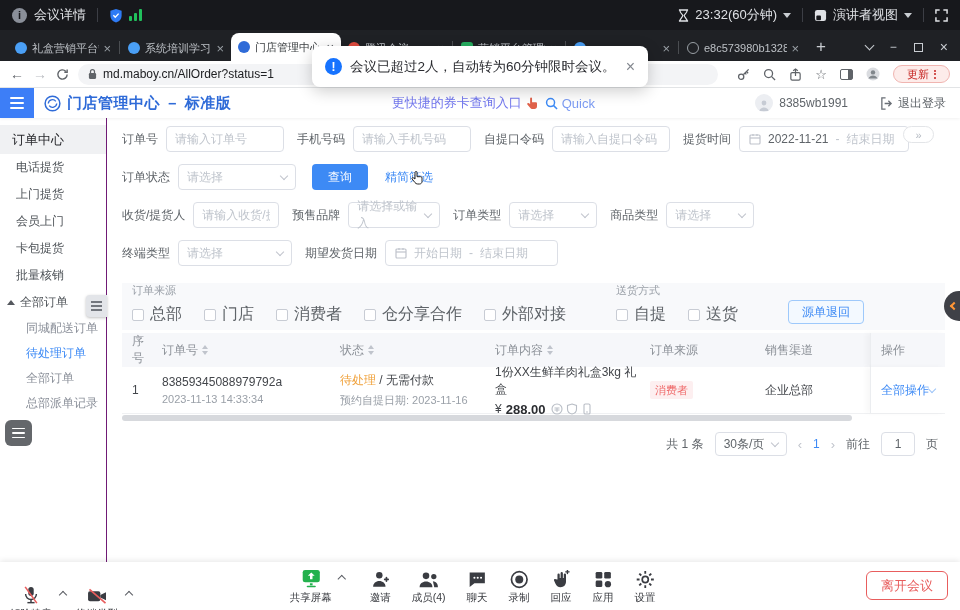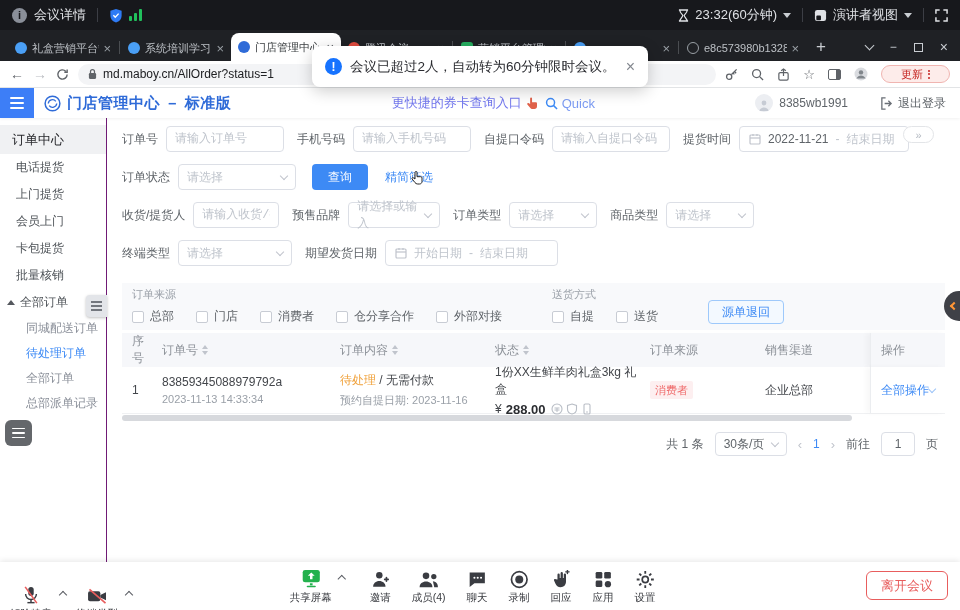--- a/index.html
+++ b/index.html
@@ -35,21 +35,21 @@
   .win .maxi{width:9px;height:9px;border:1.2px solid #c9cdd2}
 
   
   .abar{position:absolute;top:61px;left:0;right:0;height:27px;background:#fff;border-bottom:1px solid #e4e6e8;display:flex;align-items:center;padding:0 10px;gap:9px}
   .nav{color:#5f6368;font-size:14px;line-height:1}
   .omni{flex:1;height:21px;max-width:640px;border-radius:11px;background:#f3f4f6;display:flex;align-items:center;padding:0 10px;gap:6px;font-size:12px;color:#202124}
   .aicons{display:flex;align-items:center;gap:13px;margin-left:auto}
   .star{color:#5f6368;font-size:13px;line-height:1}
   .sbico{width:13px;height:11px;border:1.3px solid #5f6368;border-radius:2px;position:relative}
   .sbico::after{content:"";position:absolute;right:0;top:0;bottom:0;width:4px;background:#5f6368}
-  .update{height:18px;border:1px solid #f0b5b1;background:#fdecea;color:#c5221f;border-radius:9px;display:flex;align-items:center;padding:0 19px;font-size:11px;gap:5px}
+  .update{height:18px;border:1px solid #f0b5b1;background:#fdecea;color:#c5221f;border-radius:9px;display:flex;align-items:center;padding:0 13px;font-size:11px;gap:5px}
   .dots3{display:inline-flex;flex-direction:column;gap:1.5px}
   .dots3 i{width:2px;height:2px;border-radius:50%;background:#c5221f}
 
   
   .toast{position:absolute;left:312px;top:46px;width:336px;height:41px;background:#fff;border-radius:8px;box-shadow:0 4px 16px rgba(0,0,0,.2);display:flex;align-items:center;padding:0 13px;z-index:60;font-size:13.5px;color:#2b2c31;white-space:nowrap}
   .ticon{width:17px;height:17px;border-radius:50%;background:#1673ff;color:#fff;font-size:12px;font-weight:bold;display:flex;align-items:center;justify-content:center;margin-right:8px;flex:none;font-style:normal}
   .tclose{margin-left:auto;color:#83878f;font-size:16px;line-height:1}
 
   
   .app{position:absolute;top:88px;left:0;right:0;bottom:48px;background:#fff}
@@ -80,36 +80,36 @@
   .float-widget i{width:13px;height:1.6px;background:#fff;border-radius:1px}
   .right-handle{position:absolute;right:0;top:203px;width:16px;height:30px;background:#3f4147;border-radius:15px 0 0 15px;display:flex;align-items:center;justify-content:center;z-index:8}
   .right-handle i{width:6px;height:6px;border-left:2px solid #ff9636;border-bottom:2px solid #ff9636;transform:rotate(45deg);margin-left:3px}
 
   
   .cmain{position:absolute;left:107px;top:30px;right:0;bottom:0;background:#fff;overflow:hidden}
   .frow{position:absolute;left:15px;right:15px;display:flex;align-items:center}
   .fi{display:flex;align-items:center;margin-right:13px}
   .fi label{font-size:12px;color:#5f6469;margin-right:8px;white-space:nowrap}
   .inp{height:26px;border:1px solid #dcdfe6;border-radius:4px;background:#fff;display:flex;align-items:center;padding:0 8px}
-  .inp input{border:none;outline:none;width:100%;font-size:12px;color:#333;font-family:Liberation Mono, monospace;background:transparent}
+  .inp input{border:none;outline:none;width:100%;font-size:12px;color:#333;font-family:Liberation Sans, sans-serif;background:transparent}
   .inp input::placeholder{color:#bfc4cc}
   .sel{height:26px;border:1px solid #dcdfe6;border-radius:4px;background:#fff;display:flex;align-items:center;justify-content:space-between;padding:4px 8px;font-size:12px}
   .ph{color:#bfc4cc}.val{color:#5f6469}
   .chev-dn{width:6px;height:6px;border-right:1.3px solid #c0c4cc;border-bottom:1.3px solid #c0c4cc;transform:rotate(45deg);margin-top:-3px;flex:none}
   .dateinp{height:26px;border:1px solid #dcdfe6;border-radius:4px;display:flex;align-items:center;padding:0 9px;font-size:12px;gap:7px;background:#fff}
   .btn-primary{height:26px;padding:0 16px;background:#3d8af5;color:#fff;border-radius:4px;font-size:12px;display:flex;align-items:center;border:none;margin-left:3px}
   .link-simple{color:#3d8af5;font-size:12px;margin-left:17px;position:relative;display:flex;align-items:center}
   .cursor-ico{position:absolute;left:26px;top:2px}
   .collapse-pill{position:absolute;right:11px;top:0px;width:31px;height:17px;border:1px solid #e3e5e8;border-radius:9px;display:flex;align-items:center;justify-content:center;color:#b4bac2;font-size:11px;background:#fff}
 
   .panel{position:absolute;left:15px;right:15px;top:165px;height:47px;background:#f8f9fb;padding:5px 10px;display:flex;align-items:flex-end}
   .pgrp{display:flex;flex-direction:column;margin-right:28px}
   .glab{font-size:11px;color:#9aa0a8;margin-bottom:6px}
   .gopts{display:flex;align-items:center}
-  .ck{display:flex;align-items:center;margin-right:22px;color:#5f6469;font-size:12px;white-space:nowrap}
+  .ck{display:flex;align-items:center;margin-right:22px;color:#5f6469;font-size:16px;white-space:nowrap}
   .box{width:12px;height:12px;border:1px solid #c8ccd4;border-radius:2px;background:#fff;margin-right:6px;flex:none}
   .btn-outline{height:24px;padding:0 13px;border:1px solid #9ec9fb;color:#3d8af5;background:#f3f9ff;border-radius:4px;font-size:12px;display:flex;align-items:center;margin-bottom:1px}
 
   .thead{position:absolute;left:15px;right:15px;top:215px;height:34px;background:#f6f7fa;display:flex;align-items:center;font-size:12px;color:#8b9097}
   .trow{position:absolute;left:15px;right:15px;top:249px;height:47px;background:#fff;border-bottom:1px solid #f0f1f3;display:flex;align-items:center;font-size:12px;color:#43464b}
   .col{padding-left:10px;flex:none;display:flex;align-items:center;height:100%}
   .w1{width:30px}.w2{width:178px}.w3{width:155px}.w4{width:155px}.w5{width:115px}.w6{width:115px}
   .wop{width:75px;border-left:1px solid #ebedf0;box-shadow:-4px 0 5px rgba(0,0,0,.03)}
   .sorter{display:inline-flex;flex-direction:column;margin-left:4px;gap:2px}
   .sorter i{width:0;height:0;border-left:3.5px solid transparent;border-right:3.5px solid transparent}
@@ -526,29 +526,29 @@
 
       <div class="thead">
         <div class="col w1">序号</div>
         <div class="col w2">
           <span>订单号</span>
           <span class="sorter">
               <i class="up"></i>
               <i class="dn"></i>
             </span>
         </div>
-        <div class="col w4">
-          <span>订单内容</span>
+        <div class="col w3">
+          <span>状态</span>
           <span class="sorter">
               <i class="up"></i>
               <i class="dn"></i>
             </span>
         </div>
-        <div class="col w3">
-          <span>状态</span>
+        <div class="col w4">
+          <span>订单内容</span>
           <span class="sorter">
               <i class="up"></i>
               <i class="dn"></i>
             </span>
         </div>
         <div class="col w5">订单来源</div>
         <div class="col w6">销售渠道</div>
         <div class="col wop" style="background:#f6f7fa">操作</div>
       </div>
 

